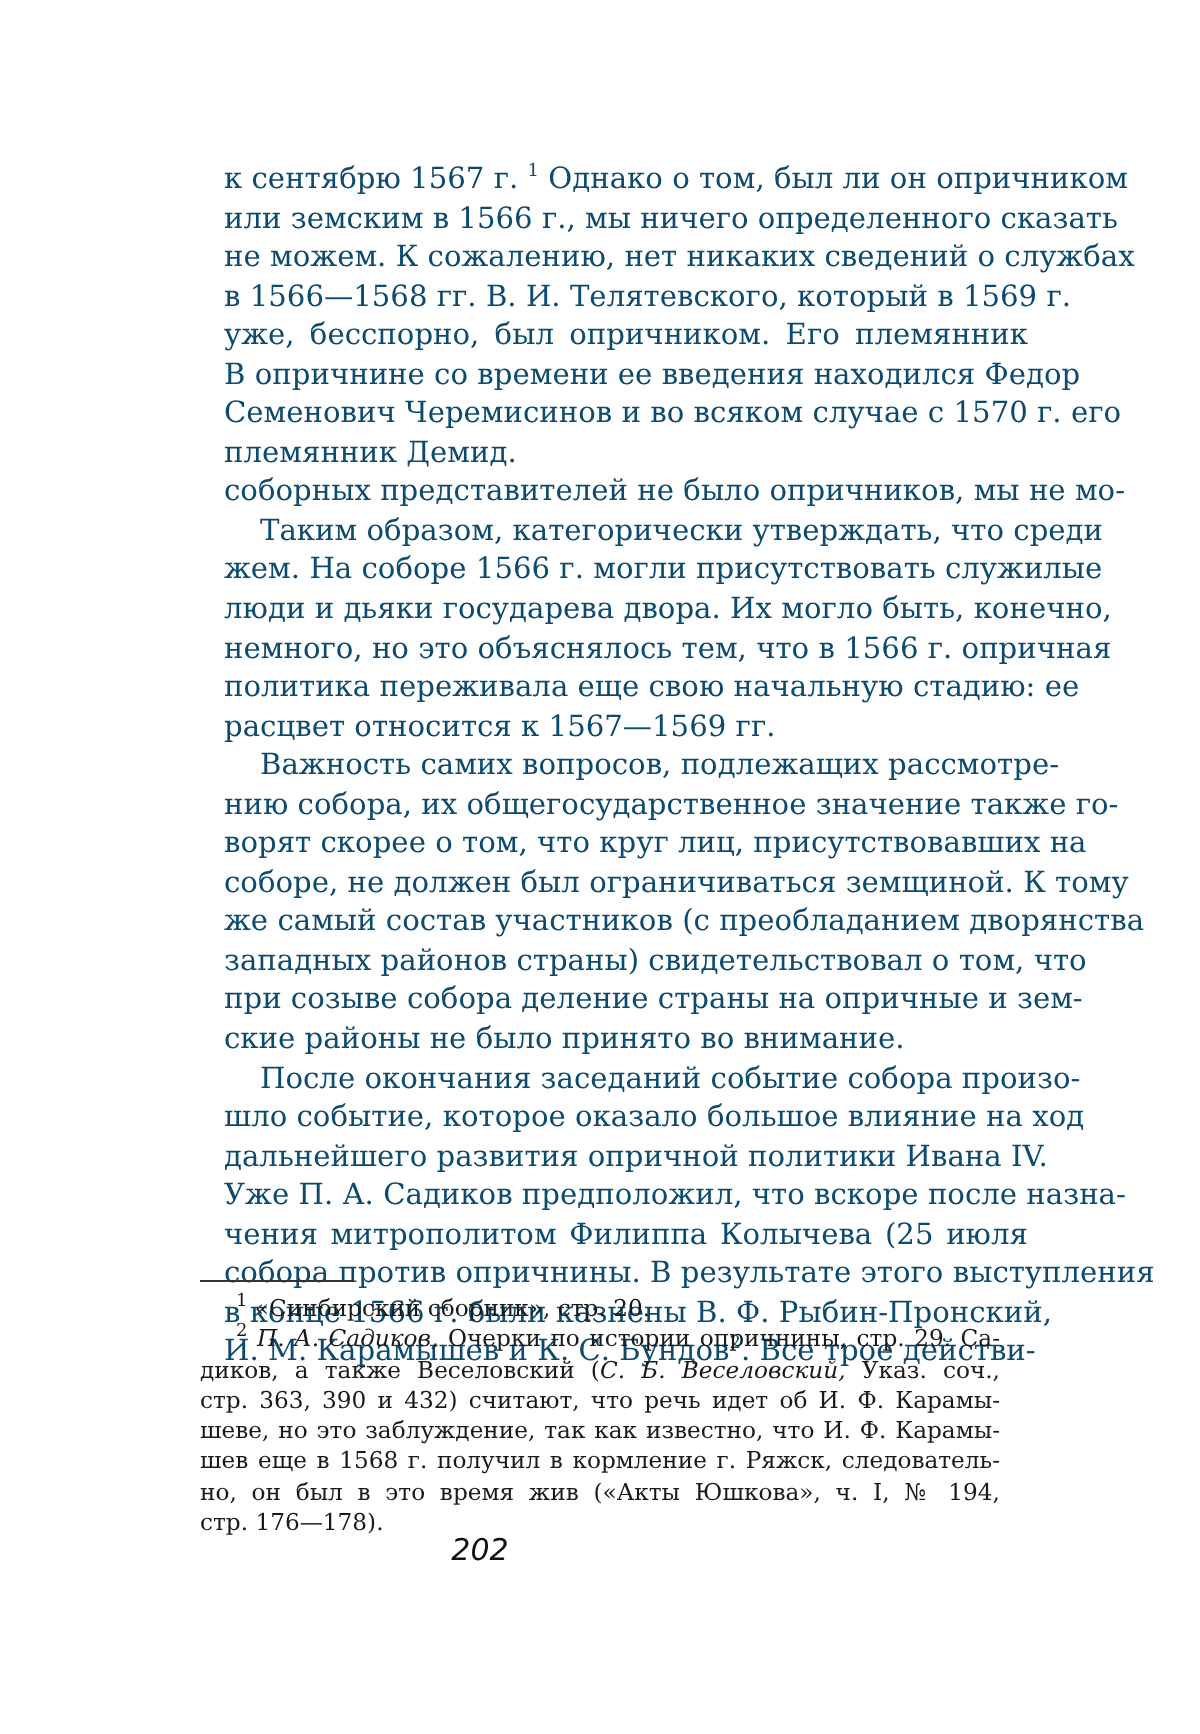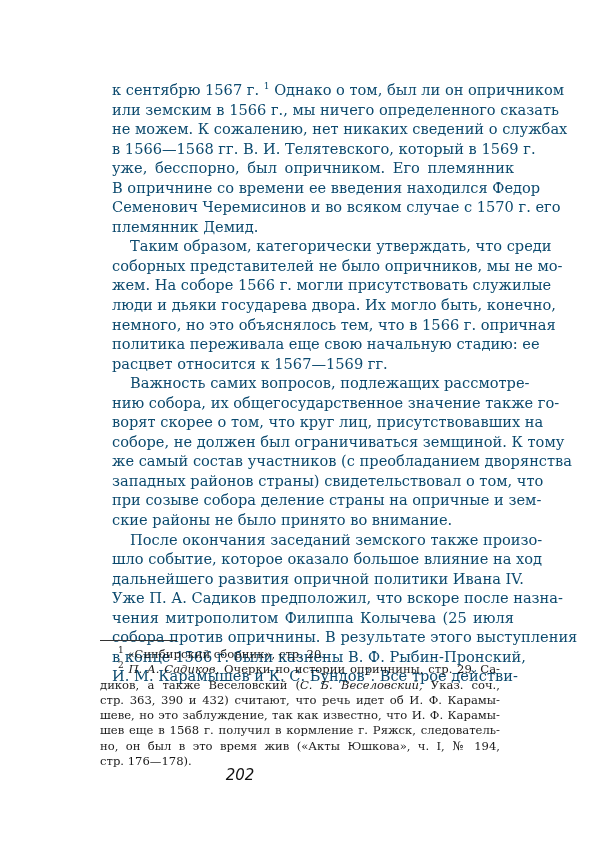--- a/index.html
+++ b/index.html
@@ -25,36 +25,36 @@
 <div class="page">
   <div class="main">
     <span class="line"><span>к сентябрю 1567 г. </span><sup>1</sup><span> Однако о том, был ли он опричником</span></span>
     <span class="line">или земским в 1566 г., мы ничего определенного сказать</span>
     <span class="line">не можем. К сожалению, нет никаких сведений о службах</span>
     <span class="line">в 1566—1568 гг. В. И. Телятевского, который в 1569 г.</span>
     <span class="line">уже, бесспорно, был опричником. Его племянник</span>
     <span class="line">В опричнине со времени ее введения находился Федор</span>
     <span class="line">Семенович Черемисинов и во всяком случае с 1570 г. его</span>
     <span class="line last">племянник Демид.</span>
+    <span class="line">соборных представителей не было опричников, мы не мо-</span>
     <span class="line indent">Таким образом, категорически утверждать, что среди</span>
-    <span class="line">соборных представителей не было опричников, мы не мо-</span>
     <span class="line">жем. На соборе 1566 г. могли присутствовать служилые</span>
     <span class="line">люди и дьяки государева двора. Их могло быть, конечно,</span>
     <span class="line">немного, но это объяснялось тем, что в 1566 г. опричная</span>
     <span class="line">политика переживала еще свою начальную стадию: ее</span>
     <span class="line last">расцвет относится к 1567—1569 гг.</span>
     <span class="line indent">Важность самих вопросов, подлежащих рассмотре-</span>
     <span class="line">нию собора, их общегосударственное значение также го-</span>
     <span class="line">ворят скорее о том, что круг лиц, присутствовавших на</span>
     <span class="line">соборе, не должен был ограничиваться земщиной. К тому</span>
     <span class="line">же самый состав участников (с преобладанием дворянства</span>
     <span class="line">западных районов страны) свидетельствовал о том, что</span>
     <span class="line">при созыве собора деление страны на опричные и зем-</span>
     <span class="line last">ские районы не было принято во внимание.</span>
-    <span class="line indent">После окончания заседаний земского также произо-</span>
+    <span class="line indent">После окончания заседаний событие собора произо-</span>
     <span class="line">шло событие, которое оказало большое влияние на ход</span>
     <span class="line">дальнейшего развития опричной политики Ивана IV.</span>
     <span class="line">Уже П. А. Садиков предположил, что вскоре после назна-</span>
     <span class="line">чения митрополитом Филиппа Колычева (25 июля</span>
     <span class="line">собора против опричнины. В результате этого выступления</span>
     <span class="line">в конце 1566 г. были казнены В. Ф. Рыбин-Пронский,</span>
     <span class="line"><span>И. М. Карамышев и К. С. Бундов</span><sup>2</sup><span>. Все трое действи-</span></span>
   </div>
 </div>
 

